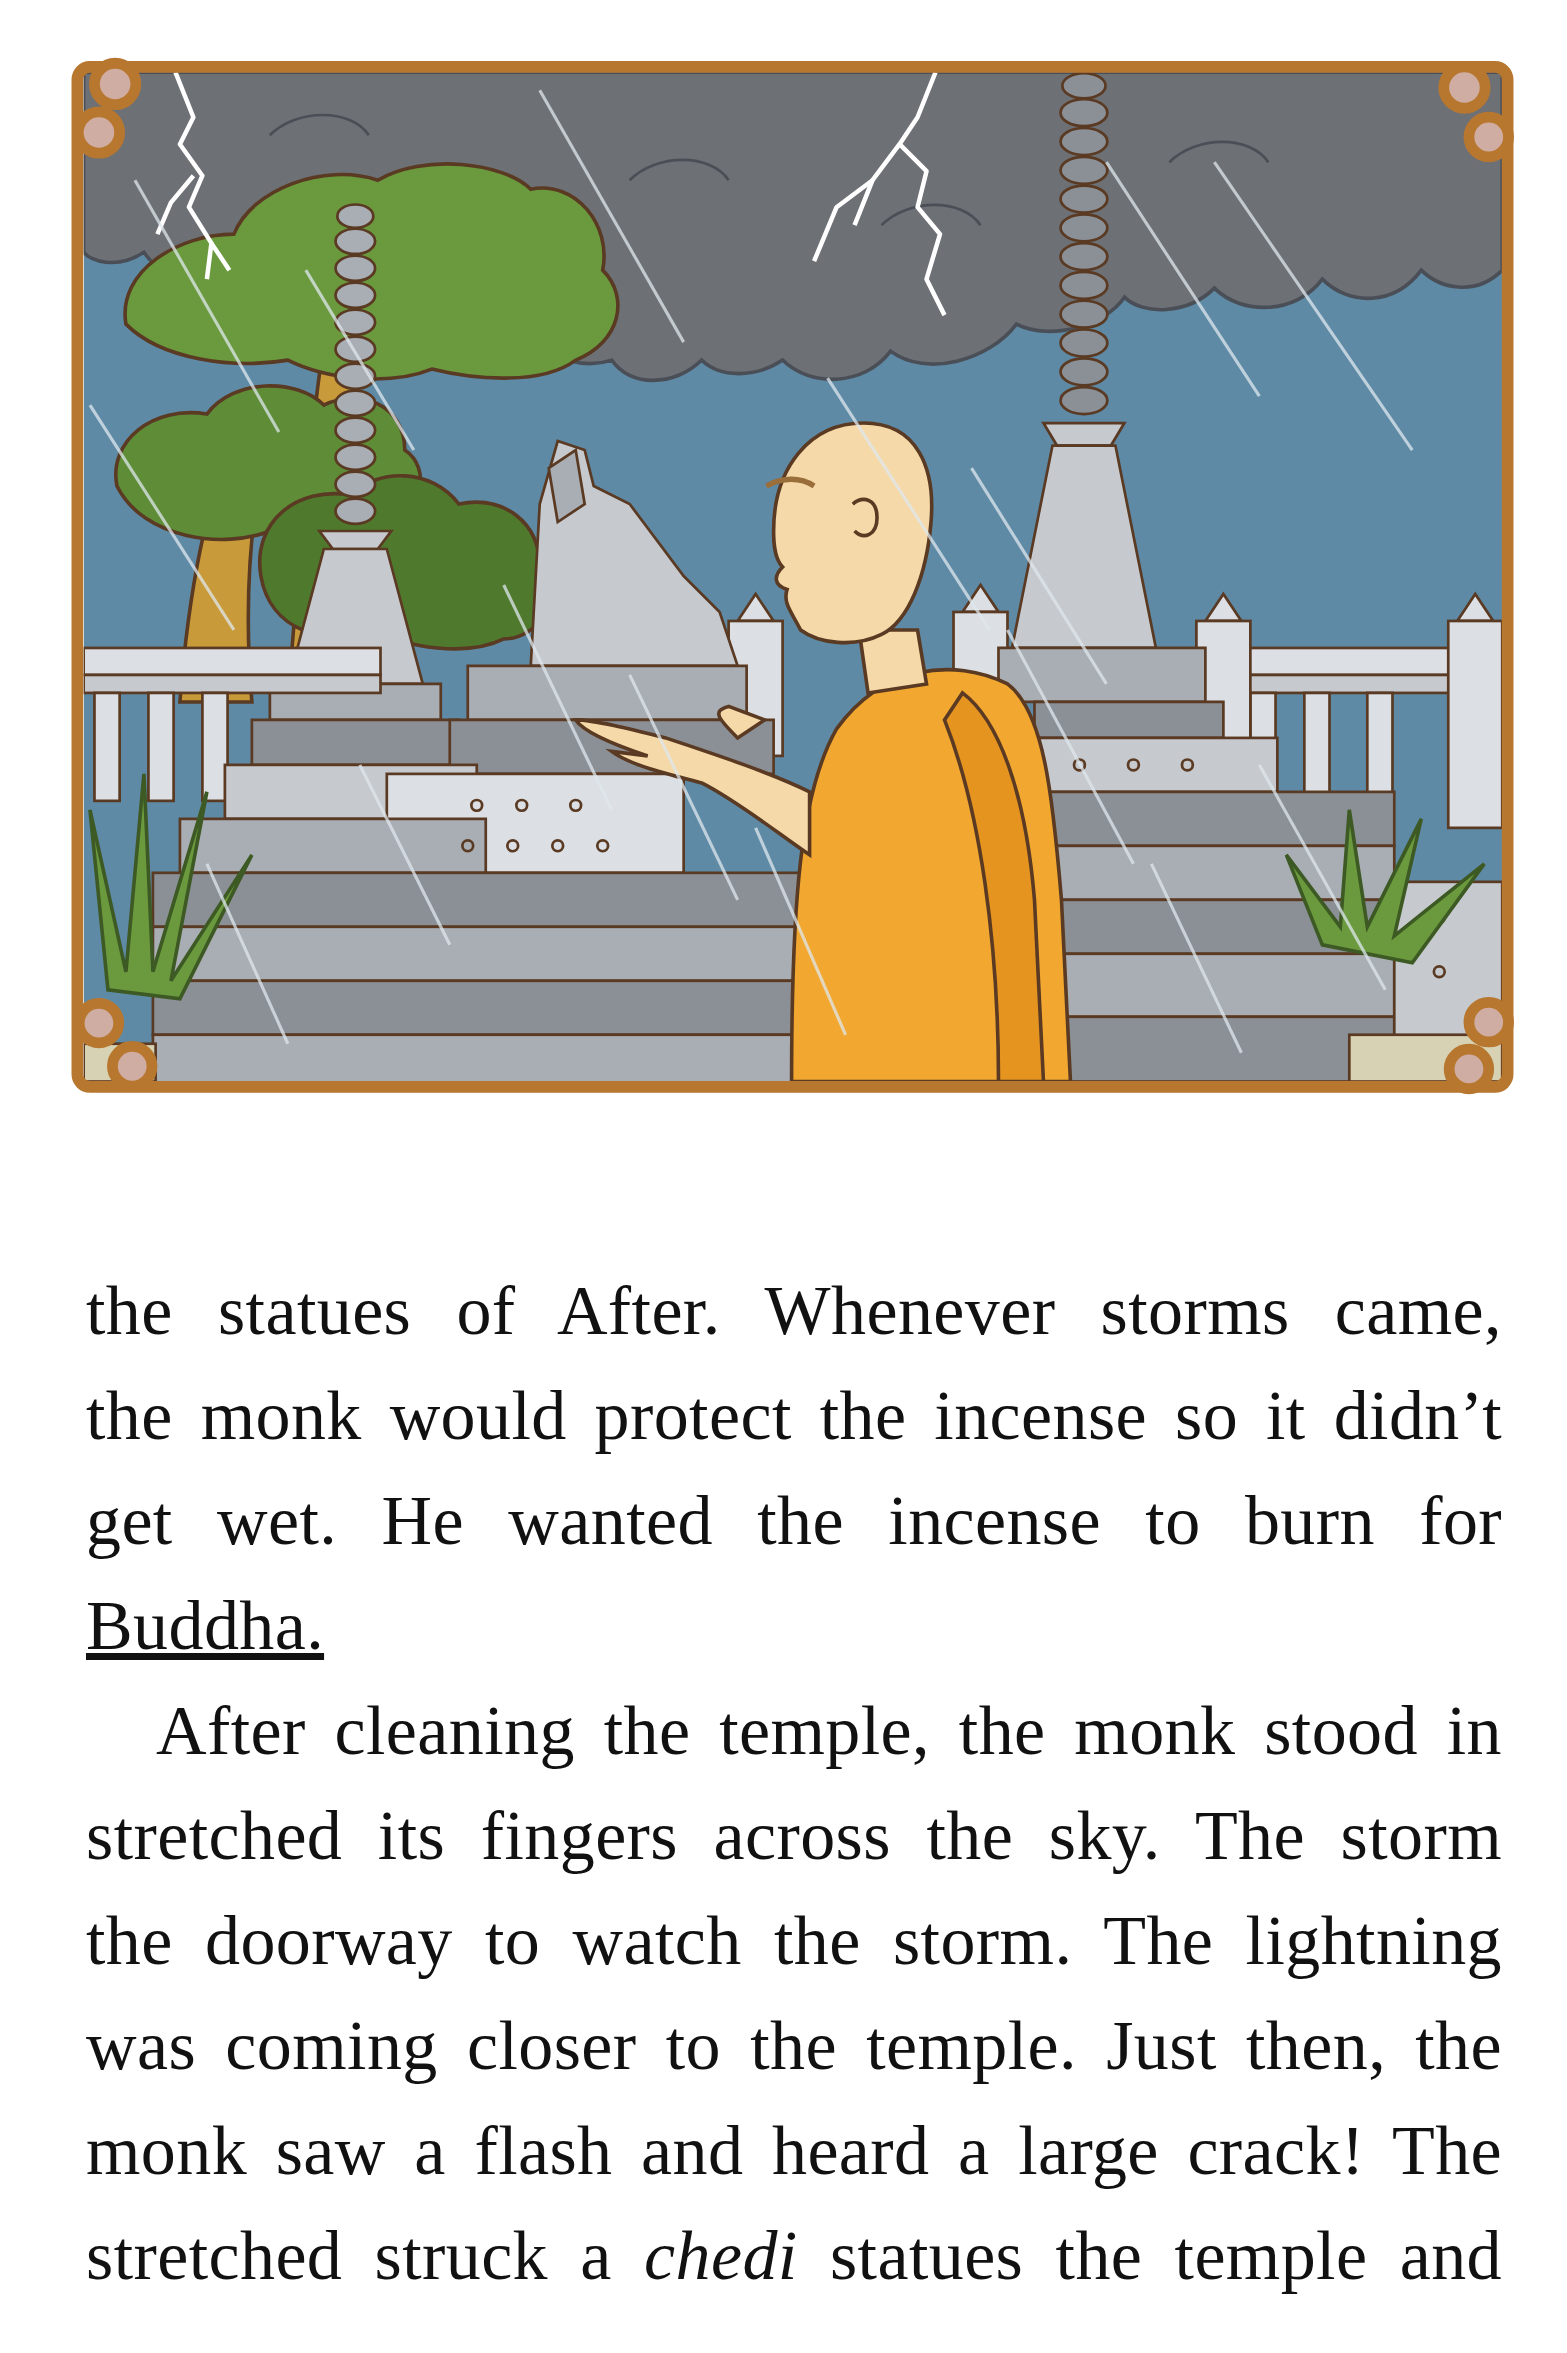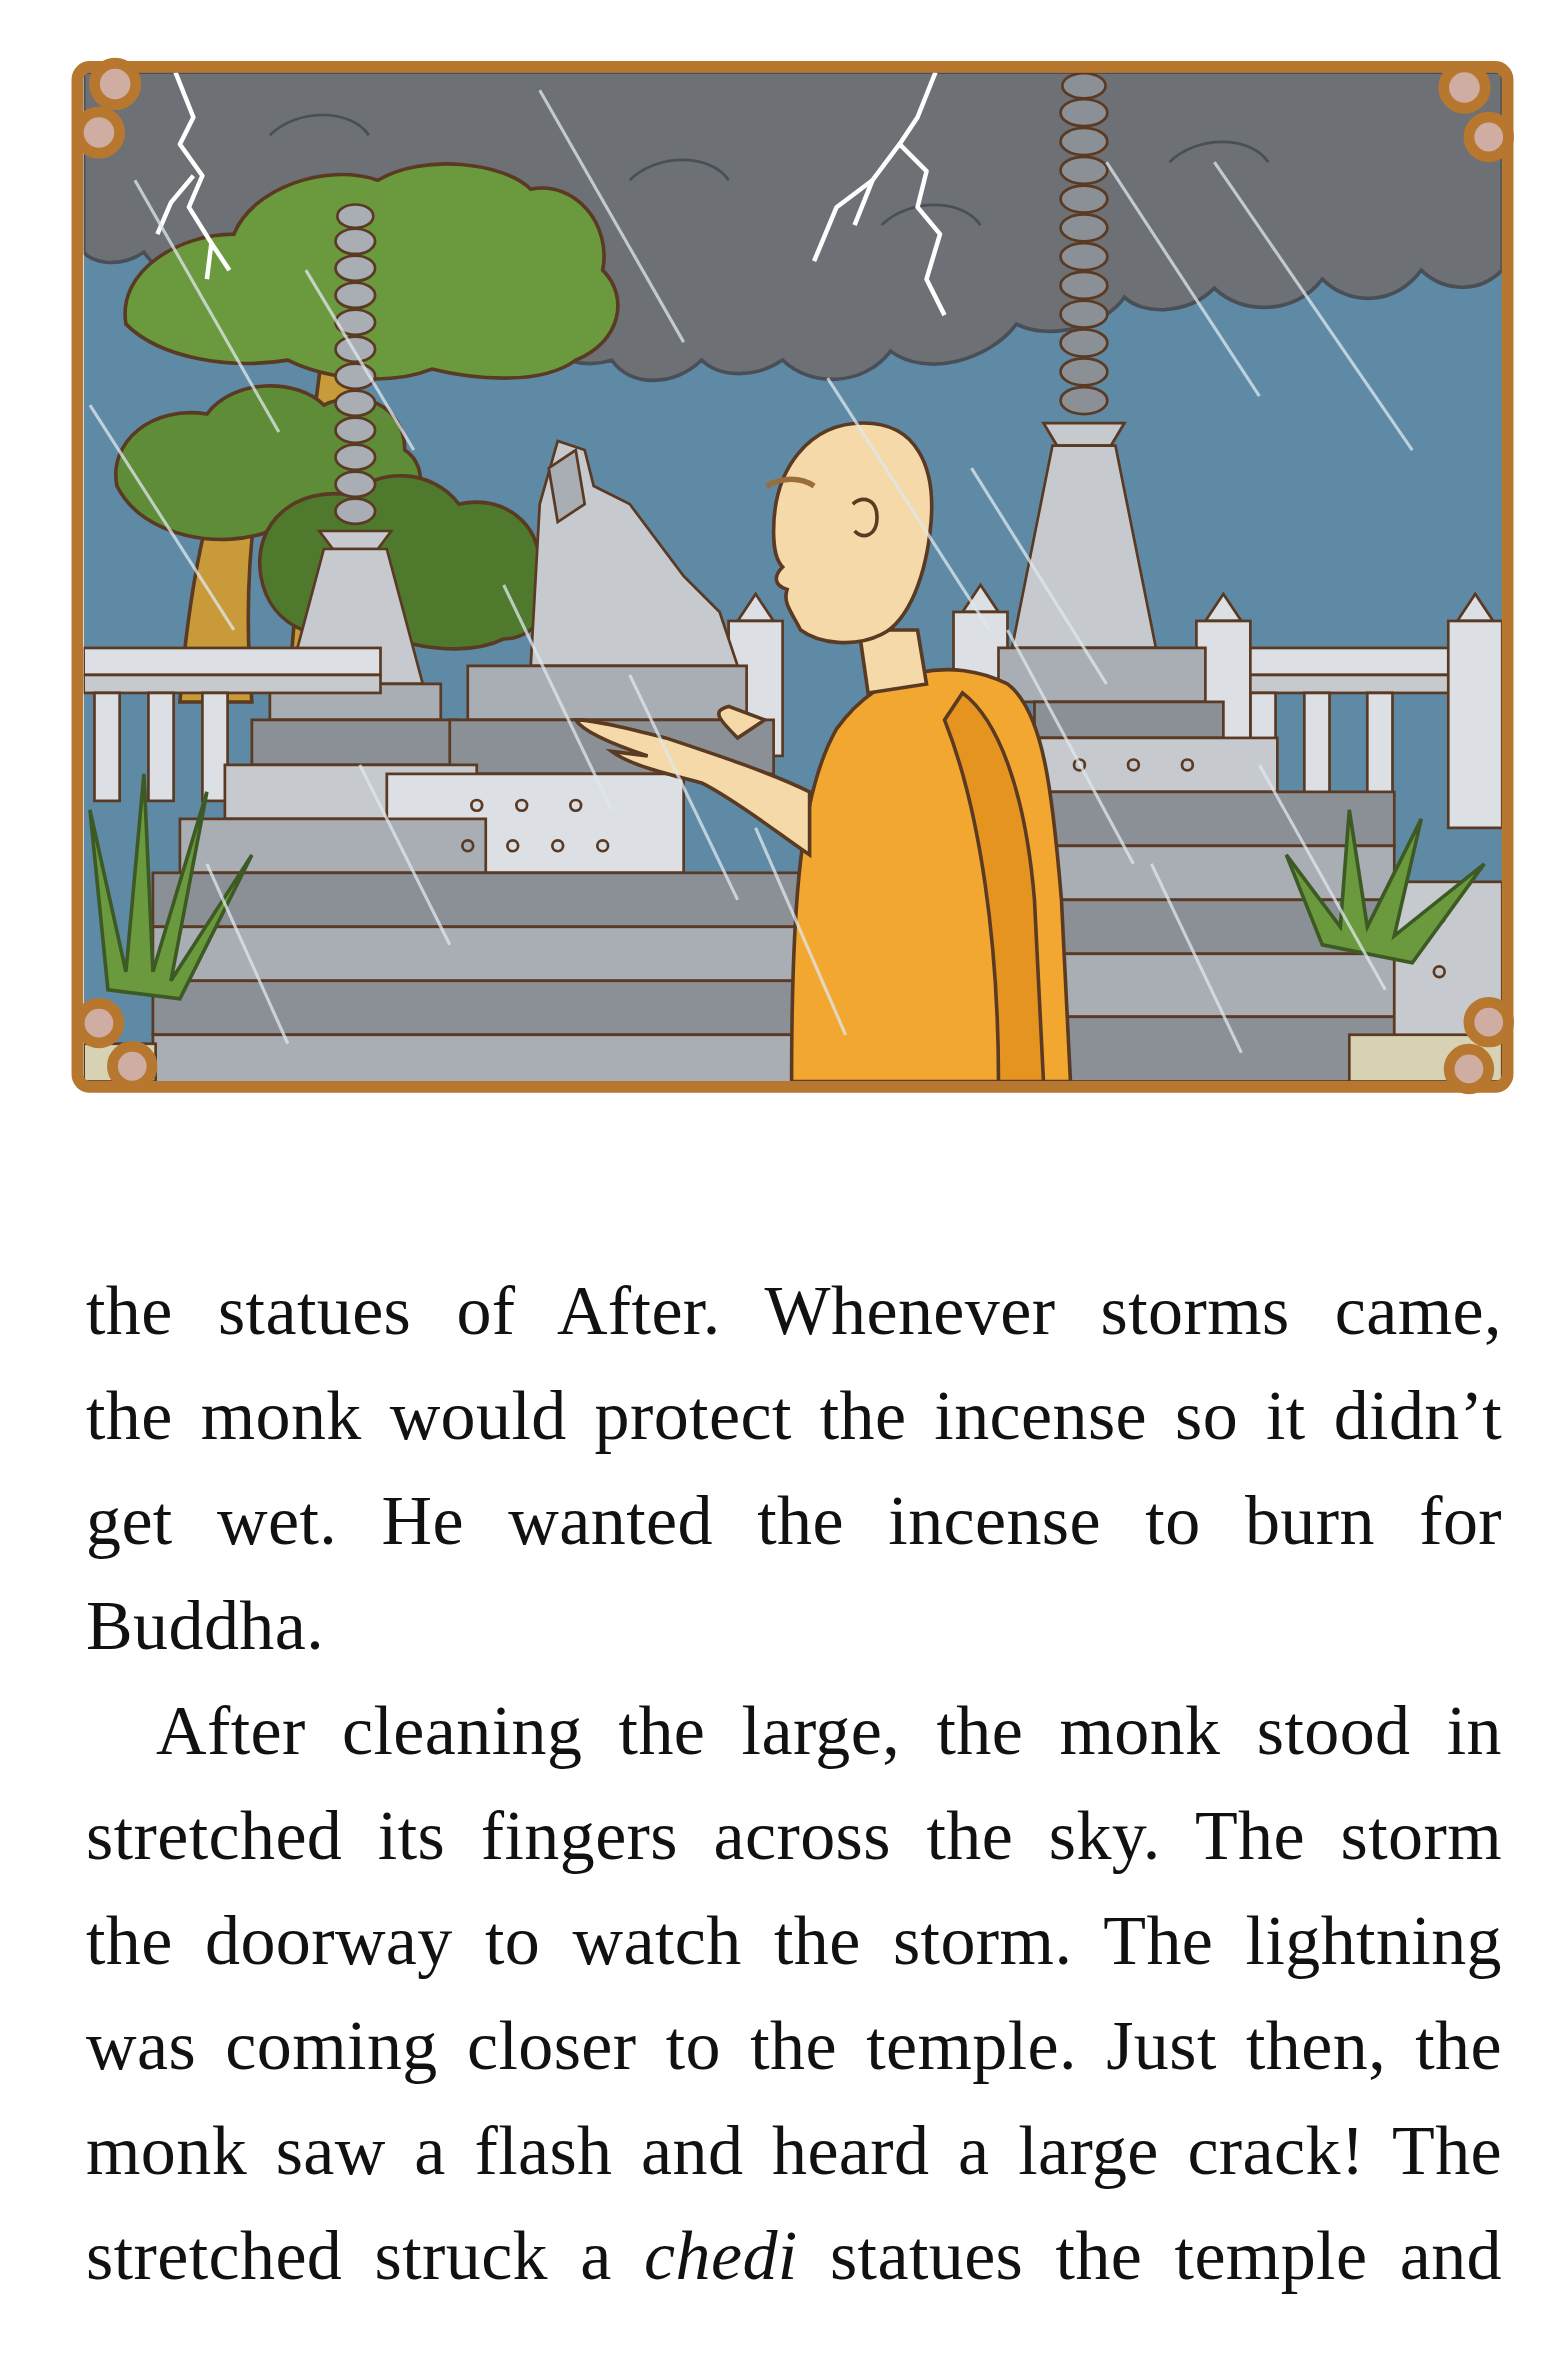--- a/index.html
+++ b/index.html
@@ -14,21 +14,21 @@
     width: 1416px;
     font-family: "Liberation Serif", "DejaVu Serif", serif;
     font-size: 70px;
     line-height: 105px;
     color: #111111;
     text-align: justify;
     letter-spacing: 0.4px;
   }
   .story-text p { margin: 0; }
   .story-text .line { display: block; text-align: justify; text-align-last: justify; white-space: nowrap; }
-  .story-text .line.last { text-align-last: left; }
+  .story-text .line.last { text-align-last: left; text-decoration: underline; }
   .story-text .indent { padding-left: 70px; }
   .story-text em { font-style: italic; margin-top: 24px; }
 </style>
 </head>
 <body>
 
 <div class="illustration">
   <svg width="1567" height="1116" viewBox="0 0 1742 1240" xmlns="http://www.w3.org/2000/svg">
     <defs>
       <clipPath id="pic">
@@ -222,21 +222,21 @@
 </div>
 
 <div class="story-text">
   <p>
     <span class="line">the statues of After. Whenever storms came,</span>
     <span class="line">the monk would protect the incense so it didn’t</span>
     <span class="line">get wet. He wanted the incense to burn for</span>
     <span class="line last">Buddha.</span>
   </p>
   <p>
-    <span class="line indent">After cleaning the large, the monk stood in</span>
+    <span class="line indent">After cleaning the temple, the monk stood in</span>
     <span class="line">stretched its fingers across the sky. The storm</span>
     <span class="line">the doorway to watch the storm. The lightning</span>
     <span class="line">was coming closer to the temple. Just then, the</span>
     <span class="line">monk saw a flash and heard a large crack! The</span>
     <span class="line"><span>stretched struck a </span><em>chedi</em><span> statues the temple and</span></span>
   </p>
 </div>
 
 
 </body></html>

